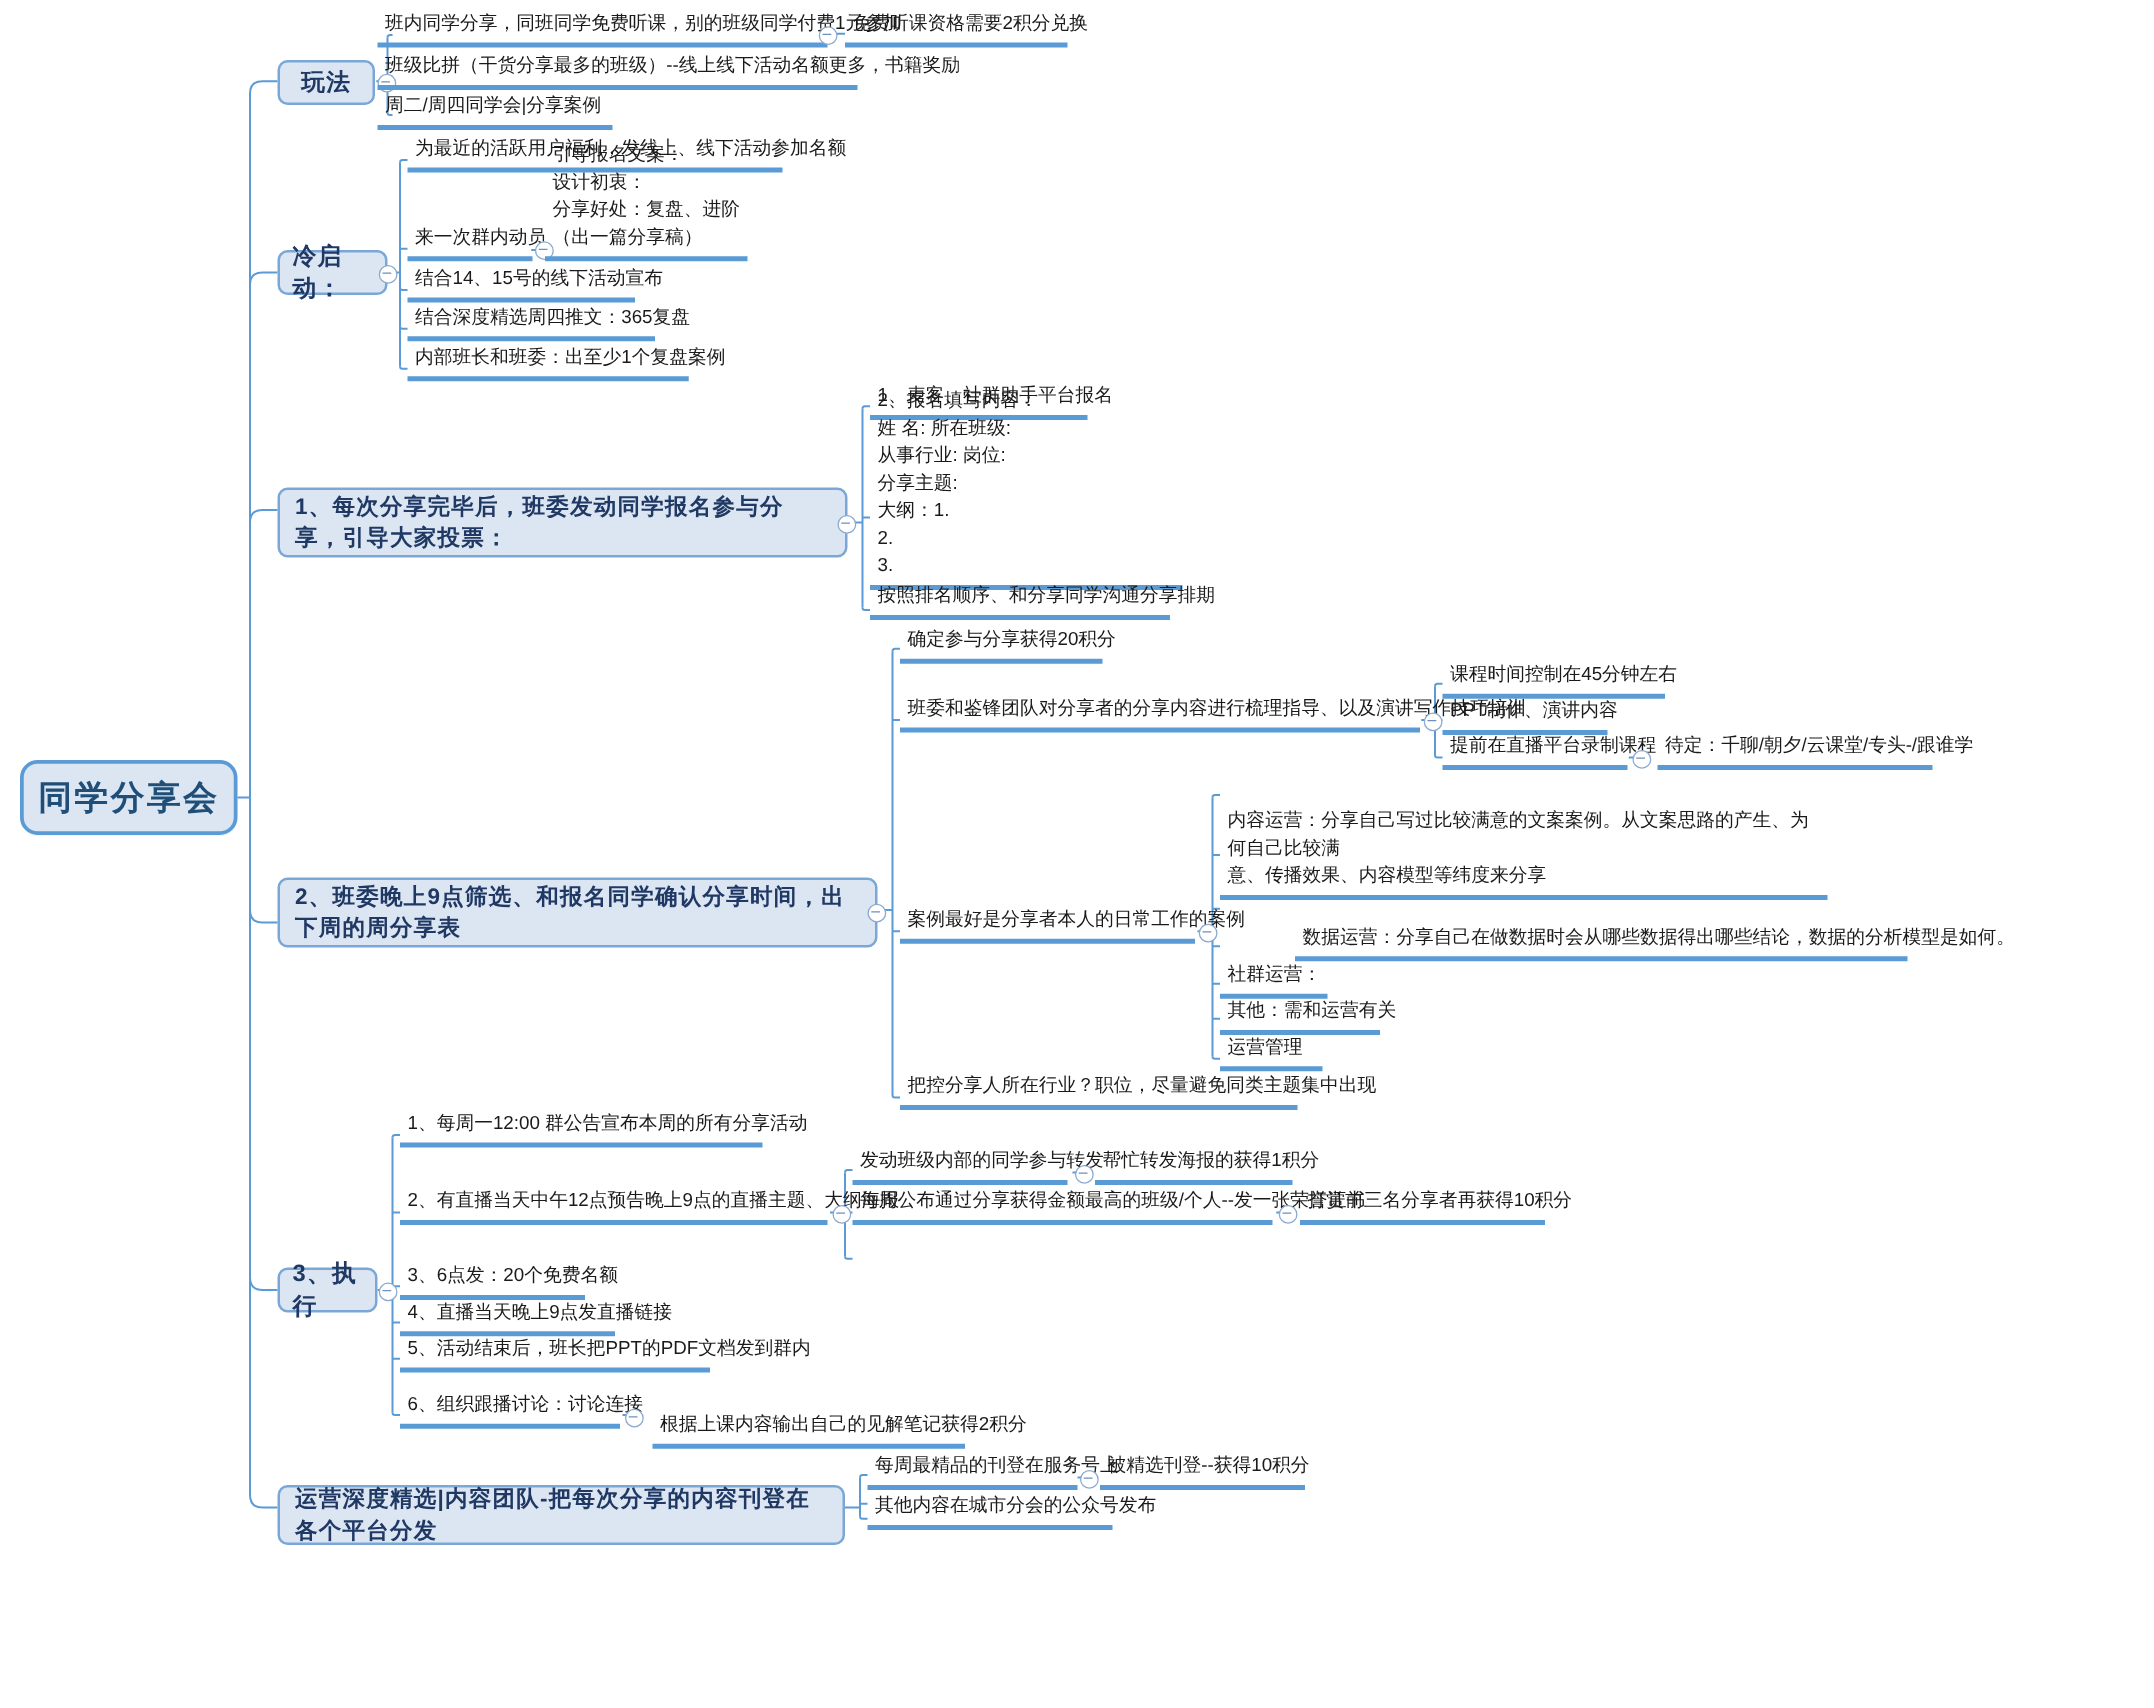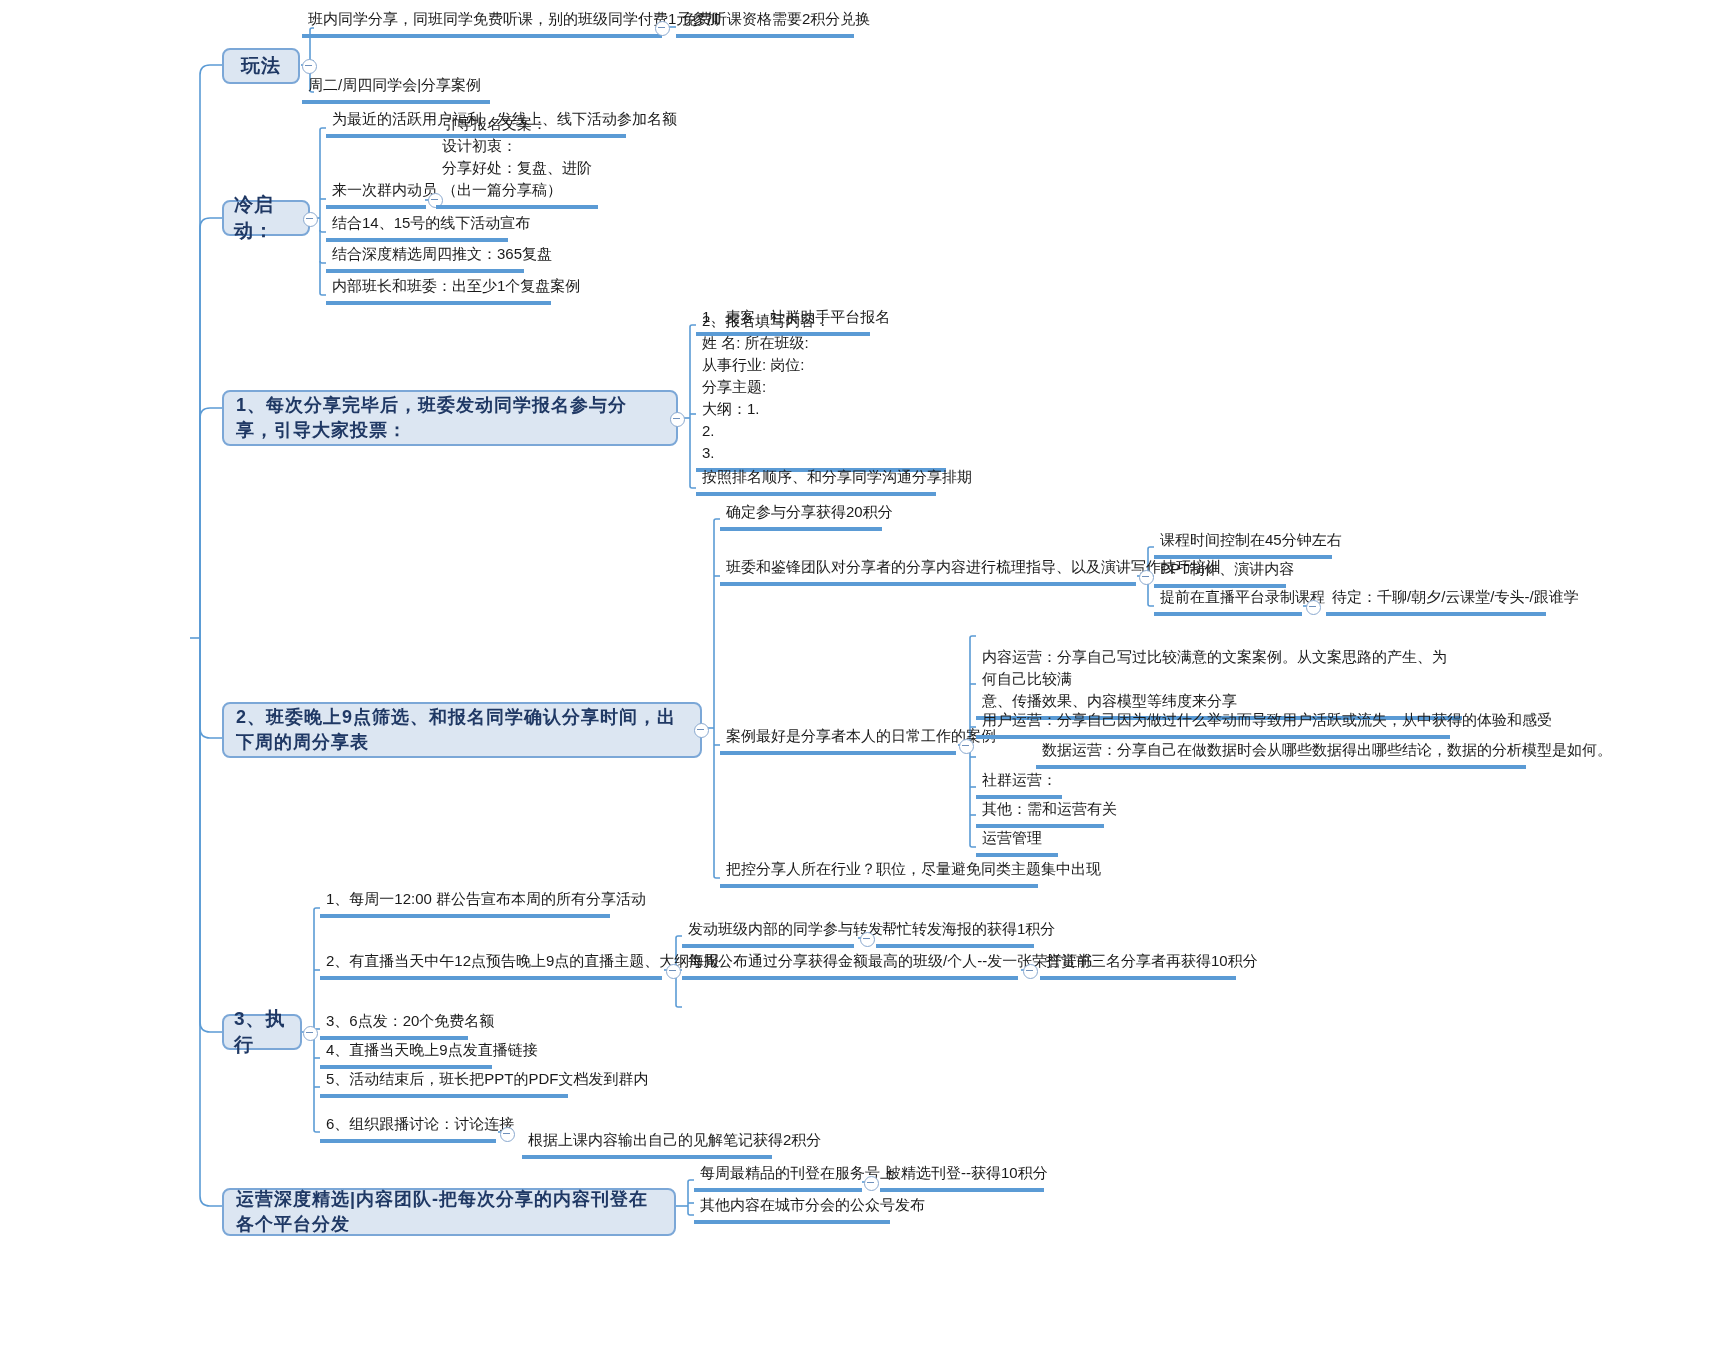--- a/index.html
+++ b/index.html
@@ -171,34 +171,40 @@
 
       <path d="M676,1206 L688,1206"></path>
       <path d="M688,1182 L688,1213"></path>
       <path d="M688,1182 Q688,1180 690,1180 L694,1180"></path>
       <path d="M688,1213 Q688,1215 690,1215 L694,1215"></path>
       <path d="M688,1203 L694,1203"></path>
       <path d="M862,1182 L876,1182"></path>
     </g>
   </svg>
 
+  <div class="node root-node" style="left:16px;top:608px;width:174px;height:60px;">
+    <span>同学分享会</span>
+  </div>
 
   <div class="node lvl1-node" style="left:222px;top:48px;width:78px;height:36px;">
     <span>玩法</span>
   </div>
   <div class="toggle" style="left:302px;top:59px;"></div>
 
   <div class="leaf" style="left:302px;top:10px;width:360px;height:28px;">
     <span class="txt">班内同学分享，同班同学免费听课，别的班级同学付费1元参加</span>
   </div>
   <div class="toggle" style="left:655px;top:21px;"></div>
   <div class="leaf" style="left:676px;top:10px;width:178px;height:28px;">
     <span class="txt">免费听课资格需要2积分兑换</span>
   </div>
 
+  <div class="leaf" style="left:302px;top:44px;width:384px;height:28px;">
+    <span class="txt">班级比拼（干货分享最多的班级）--线上线下活动名额更多，书籍奖励</span>
+  </div>
 
   <div class="leaf" style="left:302px;top:76px;width:188px;height:28px;">
     <span class="txt">周二/周四同学会|分享案例</span>
   </div>
 
   <div class="node lvl1-node" style="left:222px;top:200px;width:88px;height:36px;">
     <span>冷启动：</span>
   </div>
   <div class="toggle" style="left:303px;top:212px;"></div>
 
@@ -280,23 +286,20 @@
 
   <div class="leaf" style="left:720px;top:727px;width:236px;height:28px;">
     <span class="txt">案例最好是分享者本人的日常工作的案例</span>
   </div>
   <div class="toggle" style="left:959px;top:739px;"></div>
 
   <div class="leaf multiline" style="left:976px;top:672px;width:486px;height:48px;">
     <span class="txt">内容运营：分享自己写过比较满意的文案案例。从文案思路的产生、为何自己比较满
 意、传播效果、内容模型等纬度来分享</span>
   </div>
-  <div class="leaf" style="left:976px;top:711px;width:474px;height:28px;">
-    <span class="txt">用户运营：分享自己因为做过什么举动而导致用户活跃或流失，从中获得的体验和感受</span>
-  </div>
   <div class="leaf" style="left:1036px;top:741px;width:490px;height:28px;">
     <span class="txt">数据运营：分享自己在做数据时会从哪些数据得出哪些结论，数据的分析模型是如何。</span>
   </div>
   <div class="leaf" style="left:976px;top:771px;width:86px;height:28px;">
     <span class="txt">社群运营：</span>
   </div>
   <div class="leaf" style="left:976px;top:800px;width:128px;height:28px;">
     <span class="txt">其他：需和运营有关</span>
   </div>
   <div class="leaf" style="left:976px;top:829px;width:82px;height:28px;">

